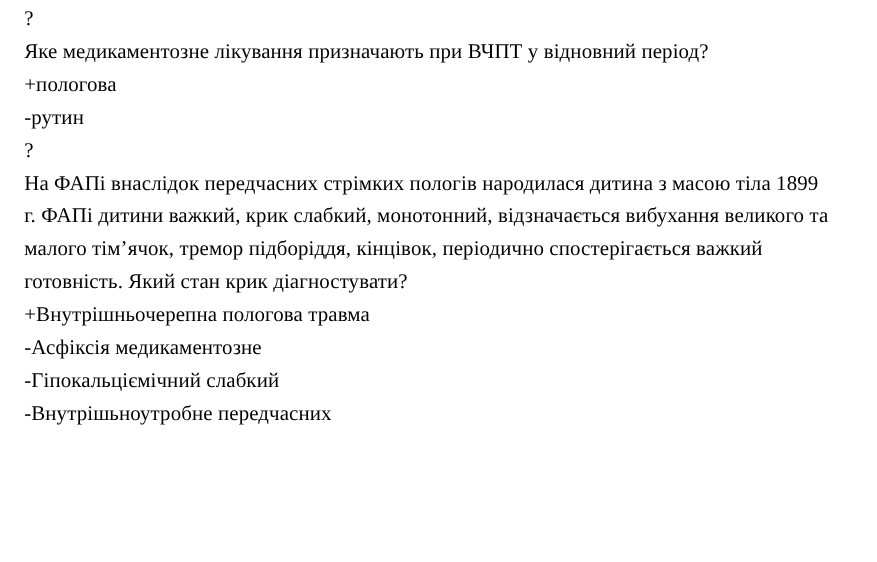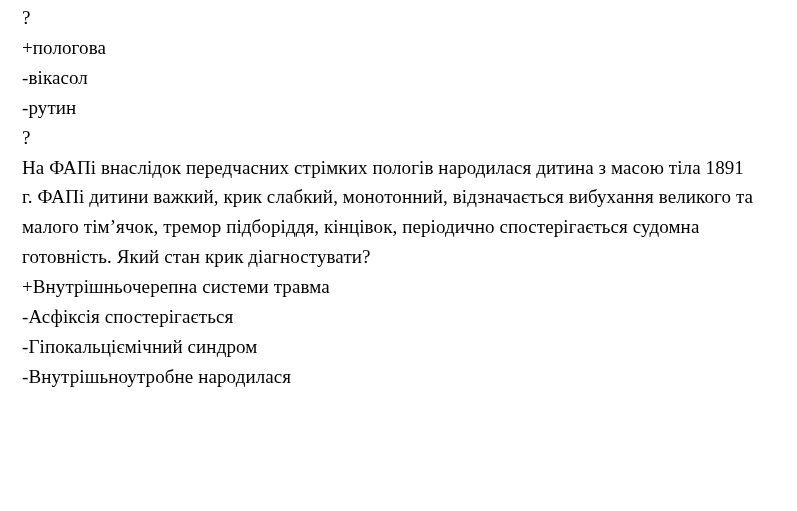--- a/index.html
+++ b/index.html
@@ -24,26 +24,26 @@
     white-space: pre;
     letter-spacing: 0.1px;
   }
 </style>
 </head>
 <body>
 
 <div class="page" style="background: rgb(255, 255, 255);">
   <div id="lines-container" style="color: rgb(0, 0, 0);">
       <div class="doc-line">?</div>
+      <div class="doc-line">Яке медикаментозне лікування призначають при ВЧПТ у відновний період?</div>
       <div class="doc-line">+пологова</div>
-      <div class="doc-line">-вікасол</div>
       <div class="doc-line">-рутин</div>
       <div class="doc-line">?</div>
-      <div class="doc-line">На ФАПі внаслідок передчасних стрімких пологів народилася дитина з масою тіла 1891</div>
+      <div class="doc-line">На ФАПі внаслідок передчасних стрімких пологів народилася дитина з масою тіла 1899</div>
       <div class="doc-line">г. ФАПі дитини важкий, крик слабкий, монотонний, відзначається вибухання великого та</div>
-      <div class="doc-line">малого тім’ячок, тремор підборіддя, кінцівок, періодично спостерігається судомна</div>
+      <div class="doc-line">малого тім’ячок, тремор підборіддя, кінцівок, періодично спостерігається важкий</div>
       <div class="doc-line">готовність. Який стан крик діагностувати?</div>
-      <div class="doc-line">+Внутрішньочерепна системи травма</div>
-      <div class="doc-line">-Асфіксія спостерігається</div>
-      <div class="doc-line">-Гіпокальціємічний синдром</div>
-      <div class="doc-line">-Внутрішьноутробне народилася</div>
+      <div class="doc-line">+Внутрішньочерепна пологова травма</div>
+      <div class="doc-line">-Асфіксія медикаментозне</div>
+      <div class="doc-line">-Гіпокальціємічний слабкий</div>
+      <div class="doc-line">-Внутрішьноутробне передчасних</div>
     </div>
 </div>
 
 </body></html>

